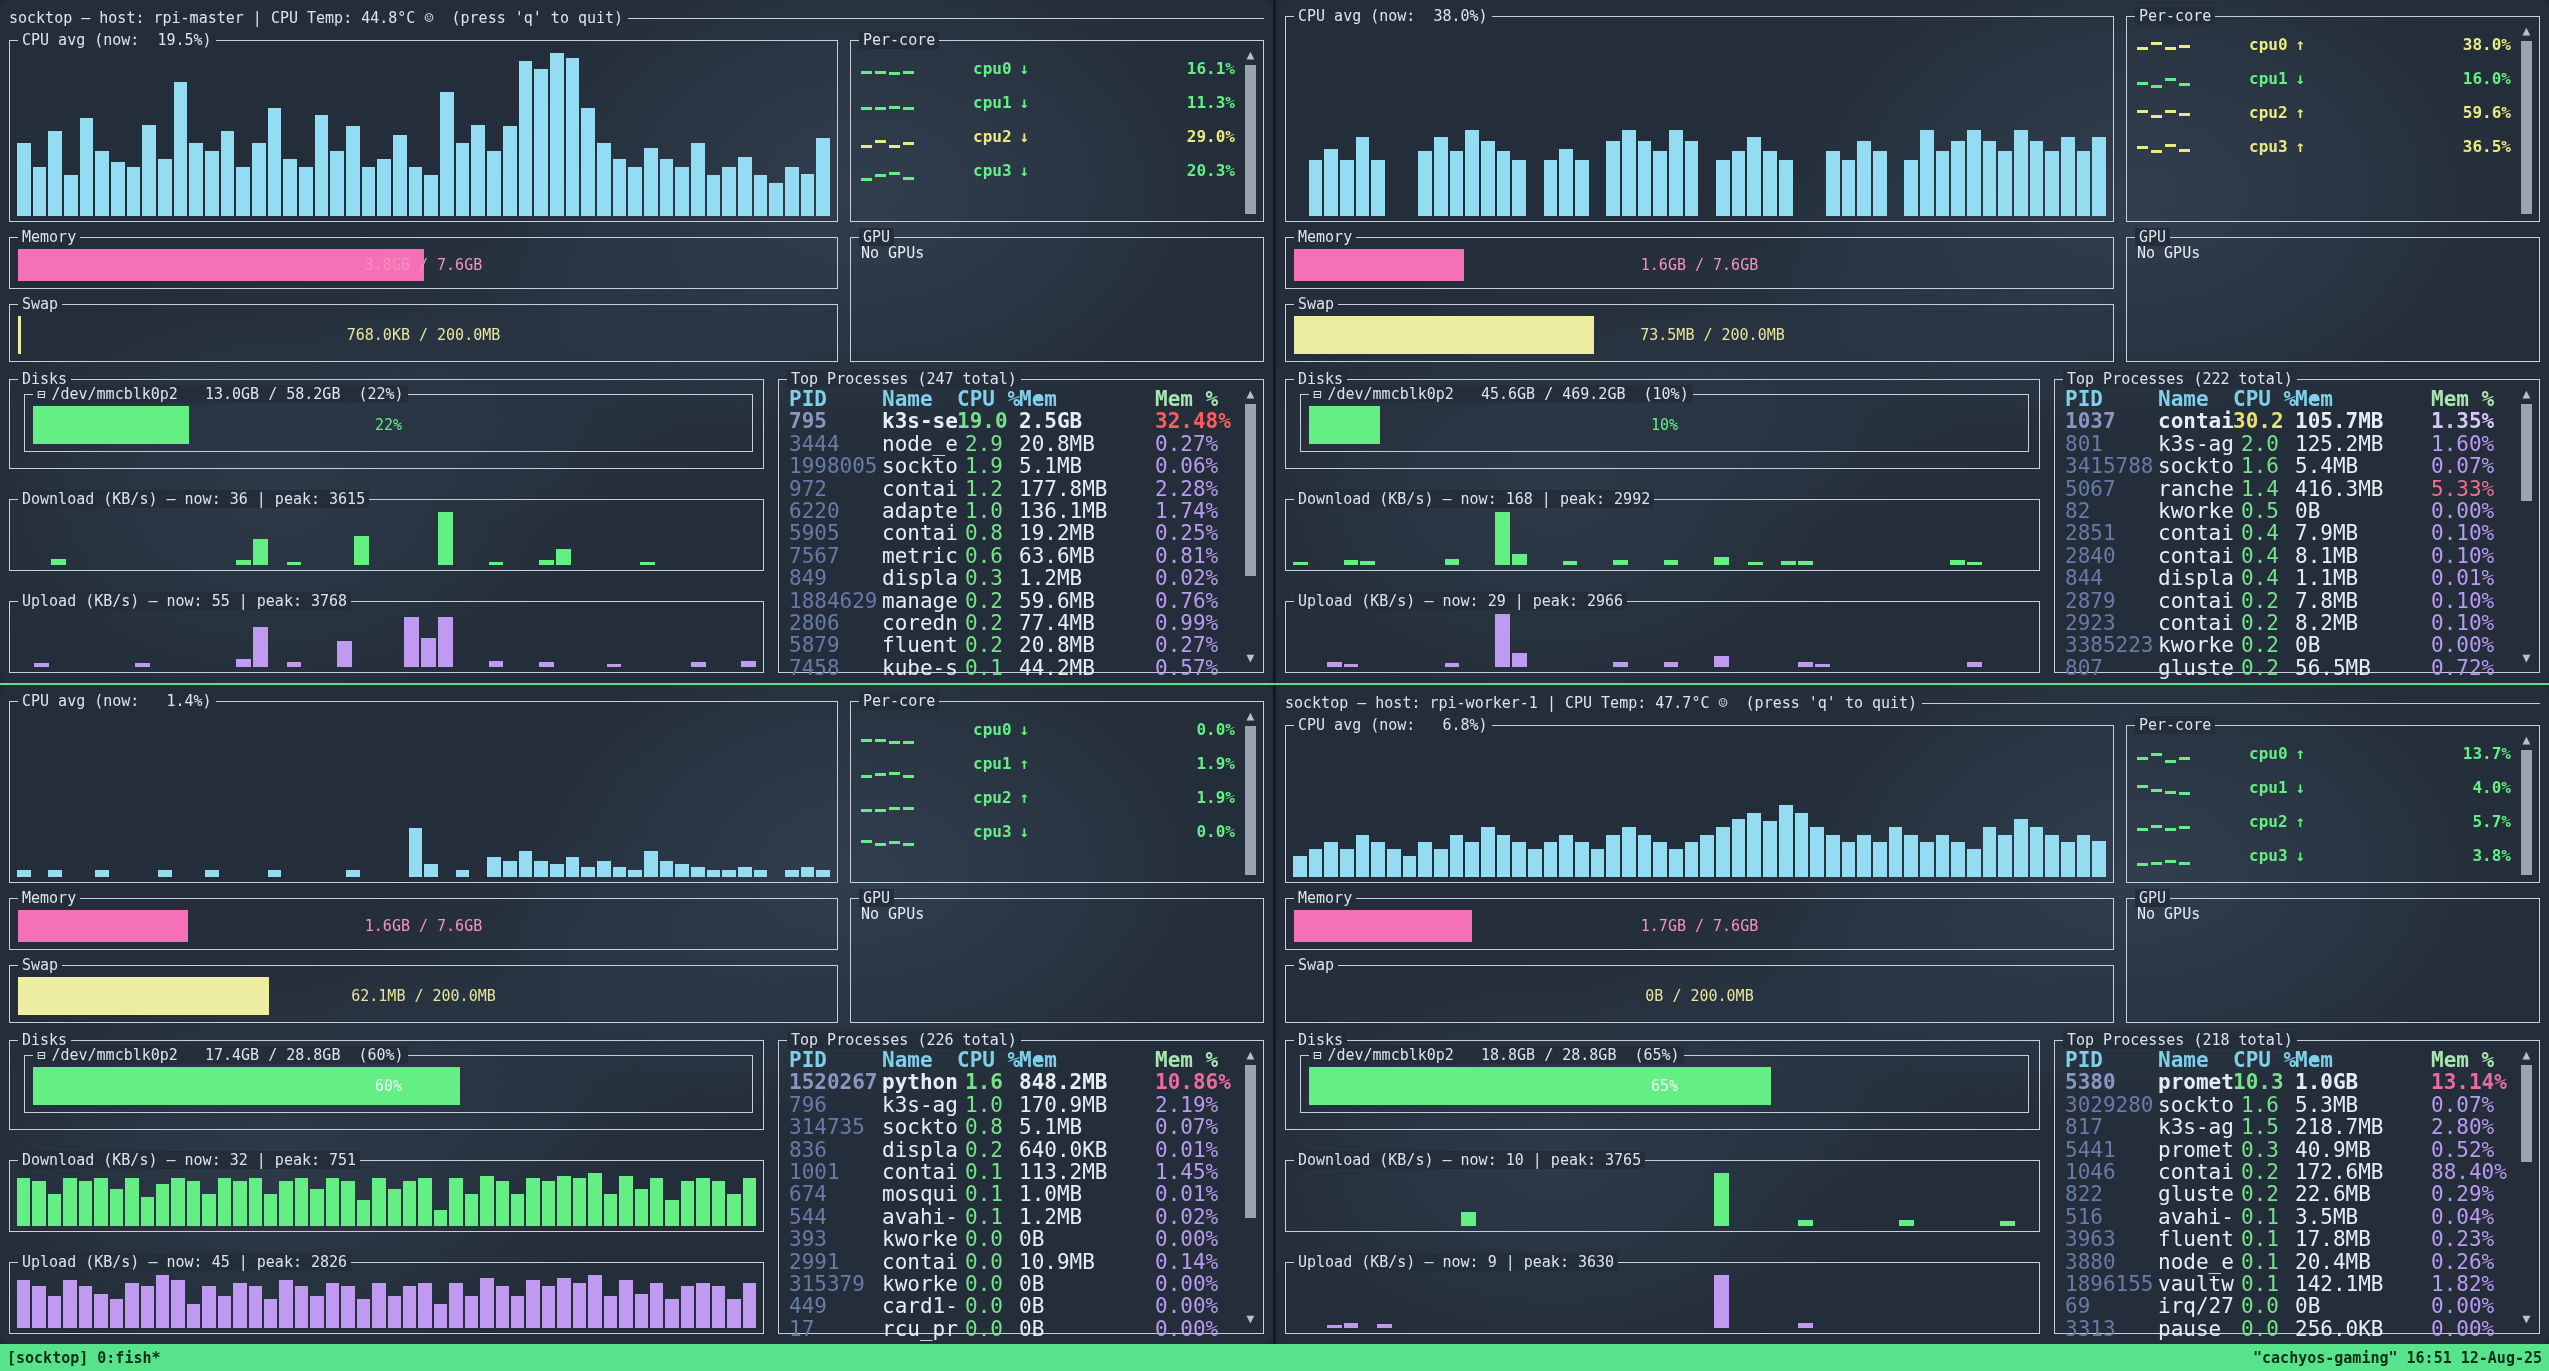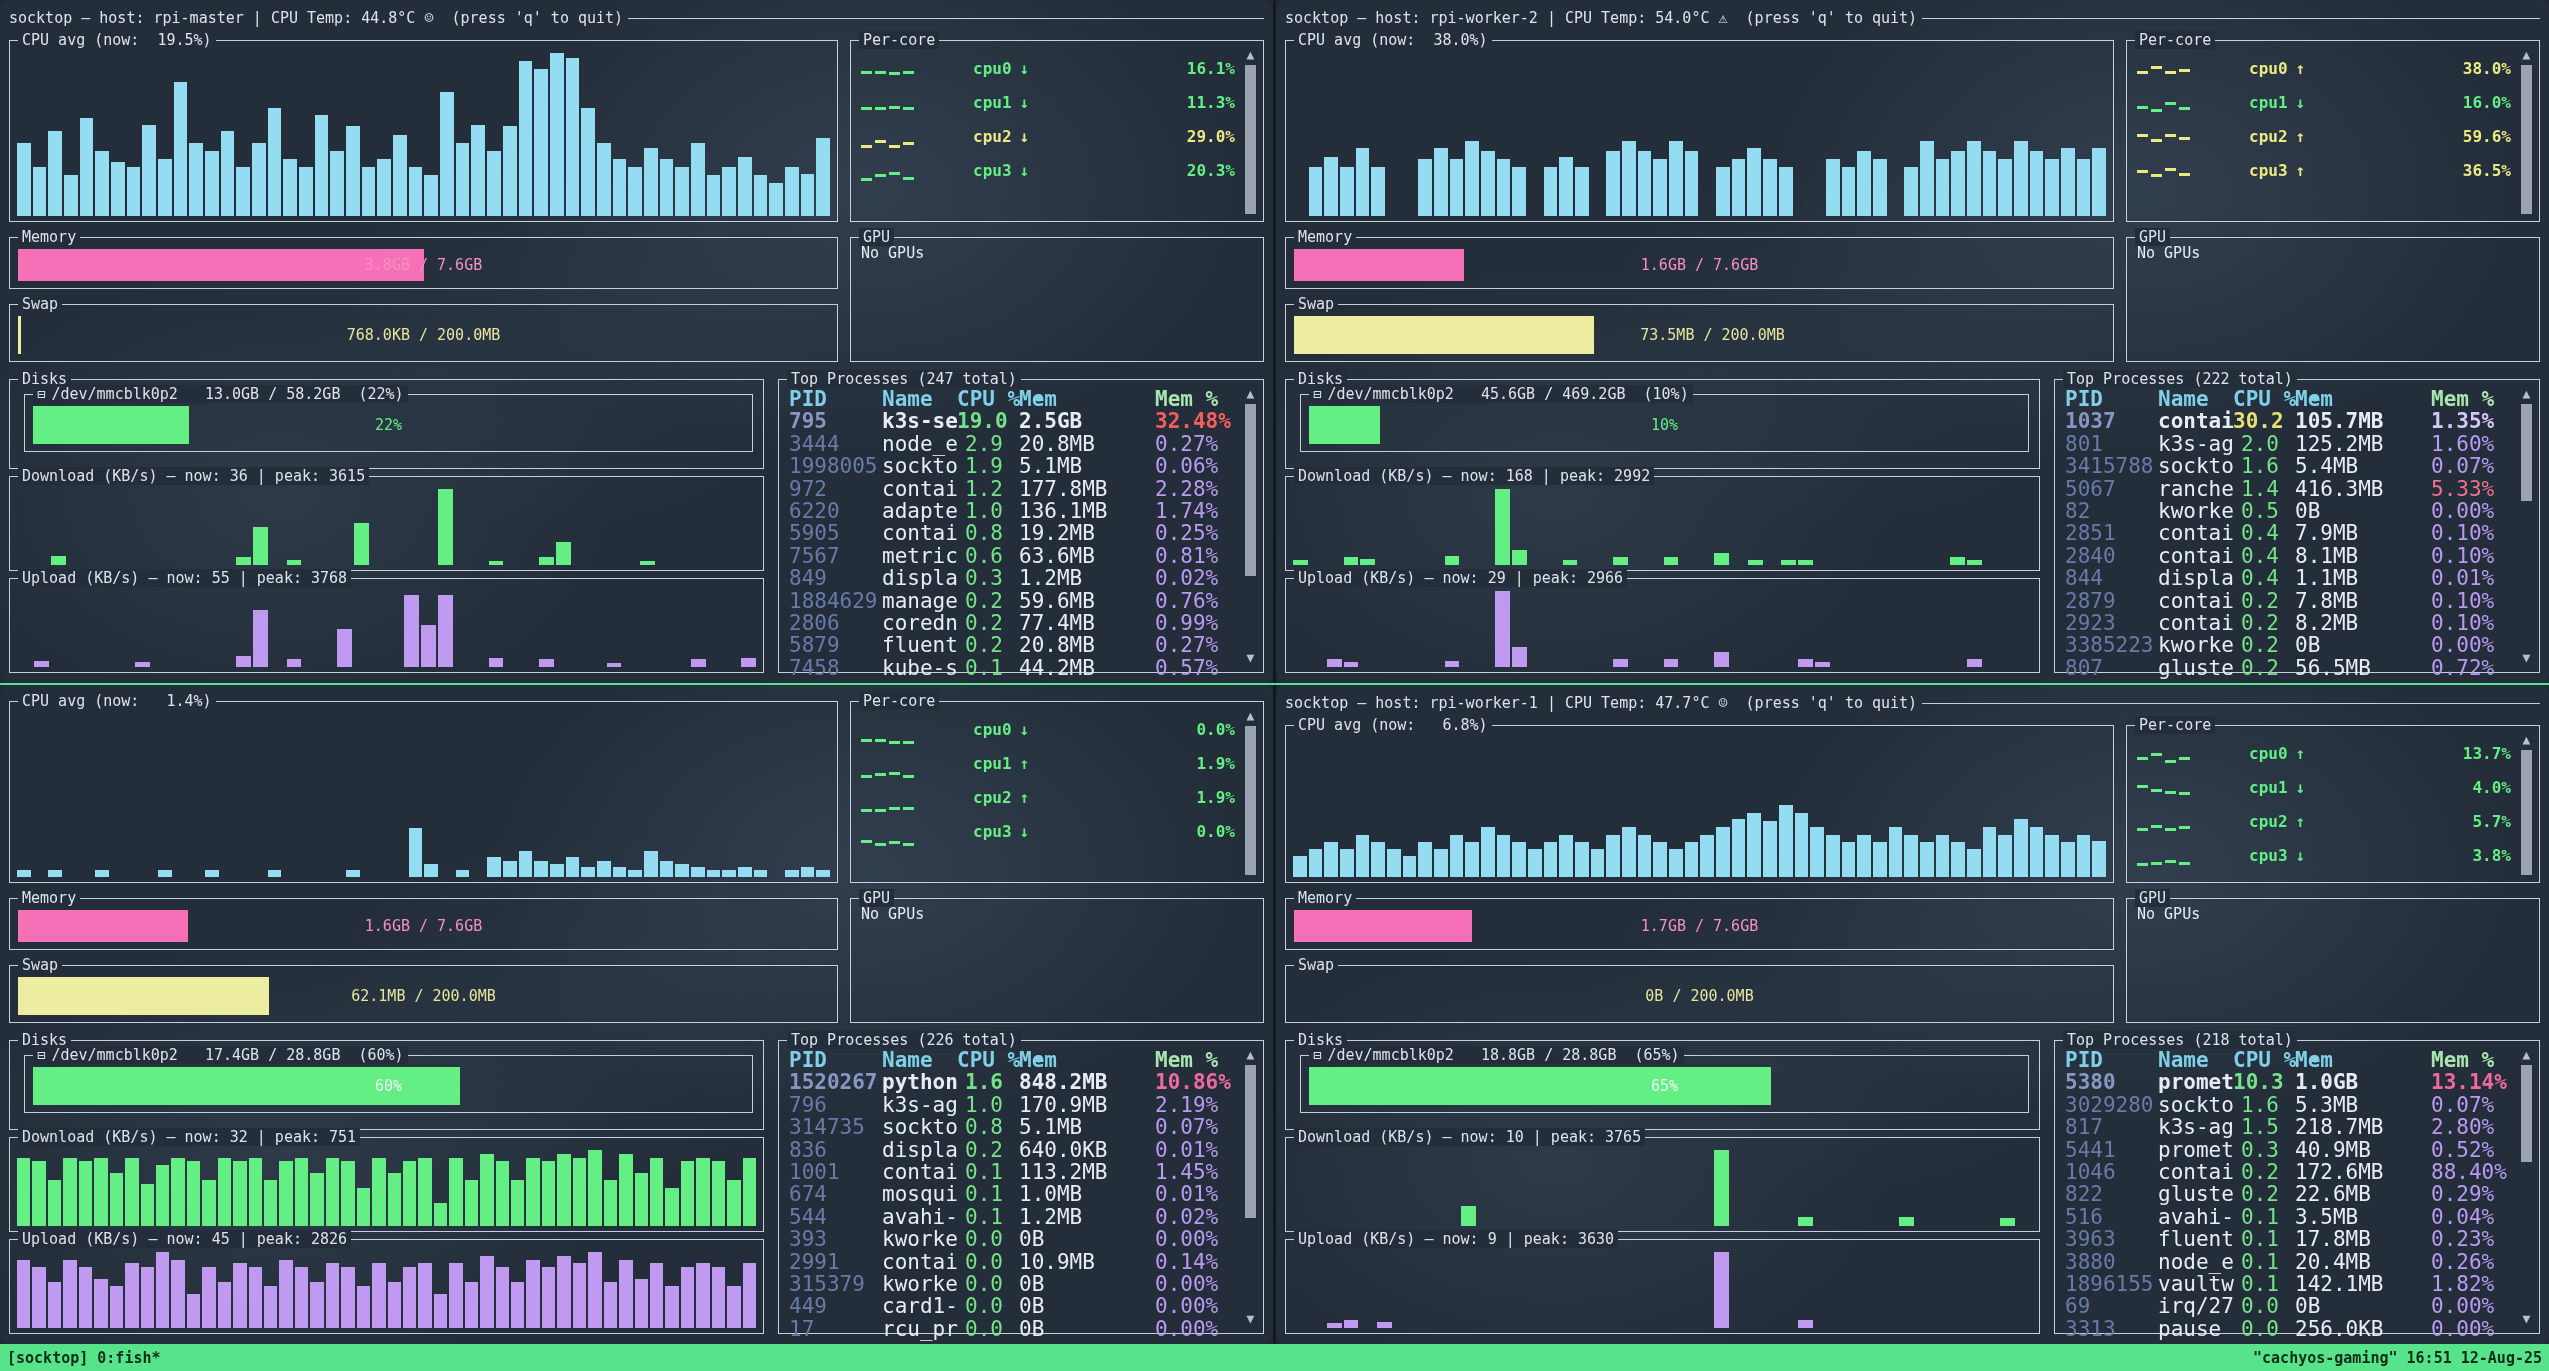--- a/index.html
+++ b/index.html
@@ -41,21 +41,21 @@
   .dash{width:11px;height:3px;flex:none;}
   .core-name{white-space:pre;}
   .core-arrow{margin:0 8px;}
   .core-val{flex:1;text-align:right;white-space:pre;}
   .scrollbar{position:absolute;top:7px;bottom:7px;right:5px;width:15px;display:flex;flex-direction:column;align-items:center;z-index:2;}
   .sb-arrow{color:#b9c0cb;font-size:13px;line-height:14px;flex:none;}
   .sb-thumb{width:11px;background:#9aa3af;}
   .sb-fill{flex:1;margin-top:3px;}
   .sb-spacer{flex:1;}
   .bottom-grid{display:grid;grid-template-columns:1fr 486px;gap:0 14px;margin-top:17px;height:294px;flex:none;}
-  .left-col{display:flex;flex-direction:column;gap:7px;}
+  .left-col{display:flex;flex-direction:column;gap:30px;}
   .disks-box{height:90px;flex:none;}
   .net-box{flex:1;min-height:0;}
   .disk-inner{position:absolute;left:14px;right:10px;top:14px;height:58px;}
   .disk-label{display:flex;align-items:center;gap:6px;}
   .disk-icon{font-size:14px;color:#dde3ec;}
   .proc-box{height:294px;}
   .proc-table{position:absolute;left:10px;right:28px;top:8px;font-size:21px;}
   .proc-row{display:grid;grid-template-columns:93px 75px 62px 136px 1fr;height:22.4px;line-height:22.4px;white-space:pre;}
   .proc-row .c-cpu{text-align:right;padding-right:16px;}
   .proc-row.hdr{font-weight:700;}
@@ -342,24 +342,20 @@
             <span class="sb-arrow">▼</span>
           </div>
         </div>
       </div>
     </div>
   </section>
 
     <div class="vdiv" id="vdiv-top-placeholder"></div>
 
   <section class="pane">
-    <div class="pane-title-row">
-      <span class="pane-title">socktop — host: rpi-worker-2 | CPU Temp: 54.0°C ⚠  (press 'q' to quit)</span>
-      <span class="title-rule"></span>
-    </div>
     <div class="pane-body">
       <div class="top-grid">
         <div class="box cpu-box">
           <span class="box-label">CPU avg (now:  38.0%)</span>
           <div class="bars">
                 <div class="bar" style="height: 0%; background: rgb(147, 220, 242);"></div>
                 <div class="bar" style="height: 30%; background: rgb(147, 220, 242);"></div>
                 <div class="bar" style="height: 36%; background: rgb(147, 220, 242);"></div>
                 <div class="bar" style="height: 30%; background: rgb(147, 220, 242);"></div>
                 <div class="bar" style="height: 42%; background: rgb(147, 220, 242);"></div>

